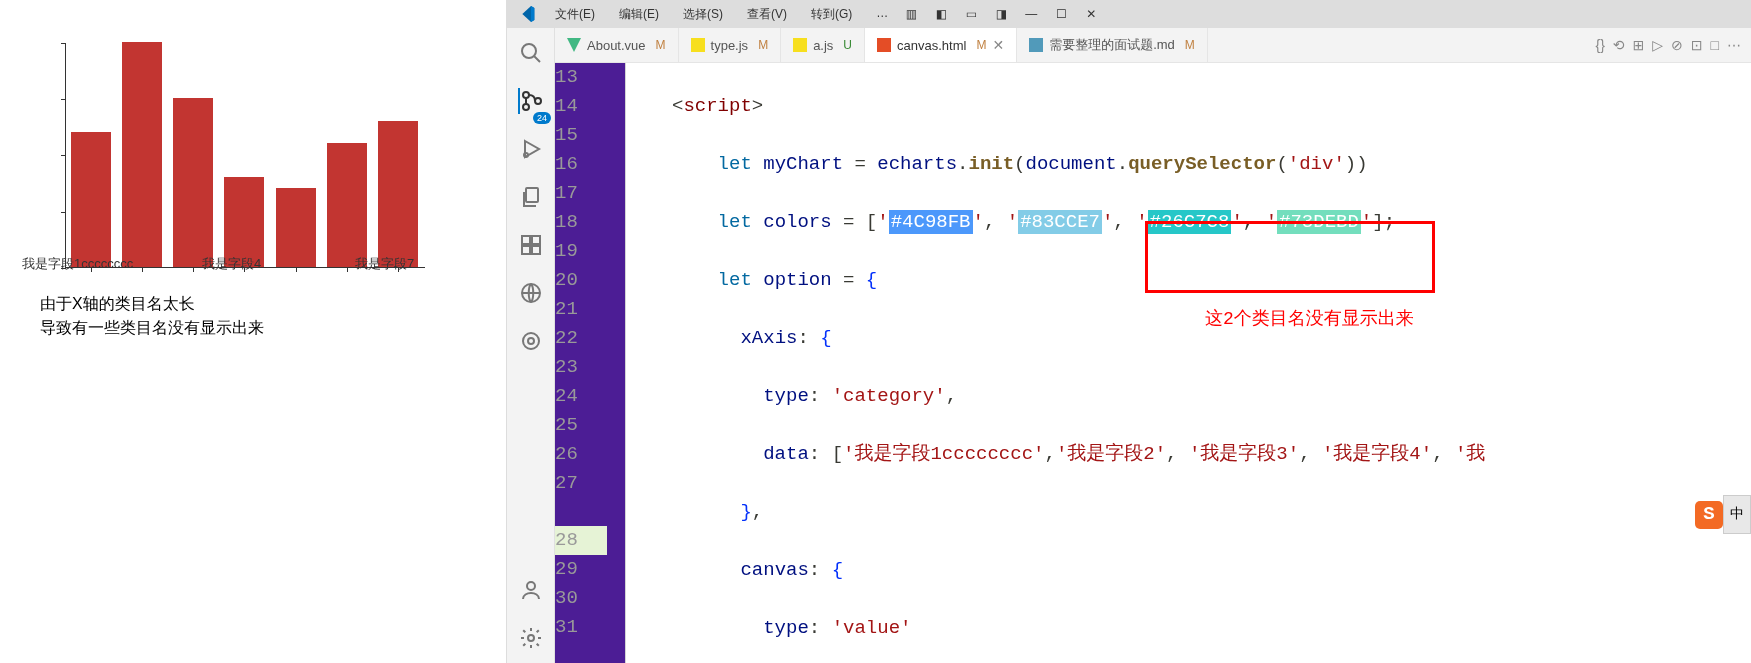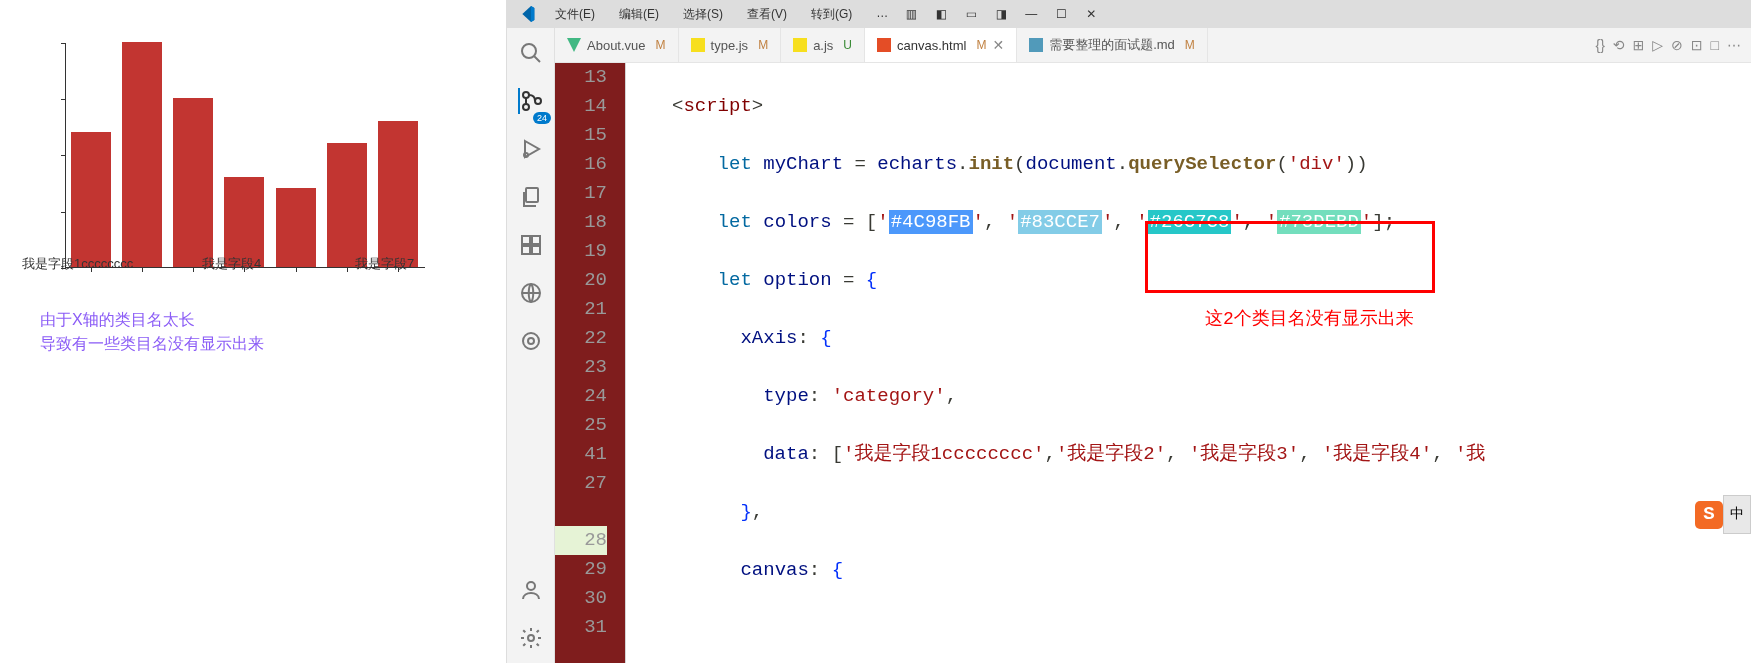--- a/index.html
+++ b/index.html
@@ -4,21 +4,21 @@
 <style>
   * { box-sizing: border-box; margin: 0; padding: 0; }
   body { font-family: "Segoe UI", "Microsoft YaHei", sans-serif; background:#fff; width:1751px; height:663px; overflow:hidden; display:flex; }
   .left-panel { width:506px; height:100%; position:relative; }
   .chart-area { position:absolute; left:10px; top:33px; width:420px; }
   .y-axis { position:absolute; left:0; top:0; font-size:14px; color:#333; }
   .plot { position:absolute; left:55px; top:10px; width:360px; height:225px; border-left:1px solid #333; border-bottom:1px solid #333; }
   .bar { position:absolute; bottom:0; width:40px; background:#C23531; }
   .x-labels { position:absolute; left:10px; top:255px; width:420px; font-size:13px; color:#333; }
   .x-labels span { position:absolute; }
-  .chart-note { position:absolute; left:40px; top:308px; font-size:16px; color:#8b5cf6; line-height:24px; }
+  .chart-note { position:absolute; left:40px; top:292px; font-size:16px; color:#000000; line-height:24px; }
   .vscode { flex:1; display:flex; flex-direction:column; background:#fff; border-left:1px solid #ddd; }
   .titlebar { height:28px; background:#DDDDDD; display:flex; align-items:center; font-size:12px; color:#333; white-space:nowrap; overflow:hidden; }
   .titlebar .logo { width:40px; display:flex; justify-content:center; align-items:center; }
   .titlebar .menus { display:flex; gap:8px; }
   .titlebar .menus span { padding:0 8px; }
   .titlebar .title-center { flex:1; text-align:center; color:#666; }
   .titlebar .win-btns { display:flex; gap:0; }
   .titlebar .win-btns span { width:30px; text-align:center;}
   .body-row { flex:1; display:flex; overflow:hidden; }
   .activity-bar { width:48px; background:#f3f3f3; display:flex; flex-direction:column; align-items:center; padding-top:12px; gap:22px; border-right:1px solid #e0e0e0; position:relative;}
@@ -30,21 +30,21 @@
   .editor-col { flex:1; display:flex; flex-direction:column; overflow:hidden;}
   .tabs { height:35px; display:flex; align-items:stretch; background:#f3f3f3; border-bottom:1px solid #e5e5e5; font-size:13px;}
   .tab { display:flex; align-items:center; padding:0 12px; gap:6px; border-right:1px solid #e5e5e5; color:#555; cursor:pointer;}
   .tab.active { background:#fff; color:#333;}
   .tab .mod { color:#C08040; font-size:12px; margin-left:4px;}
   .tab .mod.u { color:#388a34;}
   .tab .close { color:#888; font-size:14px;}
   .tab-icons-right { margin-left:auto; display:flex; align-items:center; gap:8px; padding:0 10px; color:#888;}
   .tab-icons-right span { font-size:14px; }
   .code { flex:1; display:flex; font-family:"Consolas","Courier New",monospace; font-size:19px; line-height:29px; overflow:hidden; position:relative;}
-  .gutter { width:70px; text-align:right; color:#999; padding-right:18px; background:#7f1d1d; user-select:none; position:relative;}
+  .gutter { width:70px; color:#999; padding-right:18px; background:#4c1d95; user-select:none; position:relative;}
   .gutter div { height:29px; }
   .gutter .hl { background:#e6f3d6; color:#999;margin-top:28px;}
   .fold-line { position:absolute; left:70px; top:0; bottom:0; width:1px; background:#d4d4d4;}
   .code-body { flex:1; position:relative; white-space:pre; overflow:hidden;padding-left:35px;}
   .code-body .line { height:29px; padding-left:12px;}
   .tok-tag { color:#800000;}
   .tok-keyword { color:#0369a1;}
   .tok-var { color:#001080;}
   .tok-prop { color:#001080;}
   .tok-func { color:#795E26; font-weight:bold;}
@@ -251,38 +251,39 @@
           <div>16</div>
           <div>17</div>
           <div>18</div>
           <div>19</div>
           <div>20</div>
           <div>21</div>
           <div>22</div>
           <div>23</div>
           <div>24</div>
           <div>25</div>
-          <div>41</div>
+          <div>26</div>
           <div>27</div>
           <div class="hl">28</div>
           <div>29</div>
           <div>30</div>
           <div>31</div>
         </div>
         <div class="fold-line"></div>
         <div class="code-body">
 <div class="line"><span class="tok-punct">&lt;</span><span class="tok-tag">script</span><span class="tok-punct">&gt;</span></div>
 <div class="line">    <span class="tok-keyword">let</span><span class="tok-var"> myChart </span><span class="tok-punct">= </span><span class="tok-var">echarts</span><span class="tok-punct">.</span><span class="tok-func">init</span><span class="tok-punct">(</span><span class="tok-var">document</span><span class="tok-punct">.</span><span class="tok-func">querySelector</span><span class="tok-punct">(</span><span class="tok-string">'div'</span><span class="tok-punct">))</span></div>
 <div class="line">    <span class="tok-keyword">let</span><span class="tok-var"> colors </span><span class="tok-punct">= [</span><span class="tok-string">'</span><span class="color-chip chip1">#4C98FB</span><span class="tok-string">'</span><span class="tok-punct">, </span><span class="tok-string">'</span><span class="color-chip chip2">#83CCE7</span><span class="tok-string">'</span><span class="tok-punct">, </span><span class="tok-string">'</span><span class="color-chip chip3">#26C7C8</span><span class="tok-string">'</span><span class="tok-punct">, </span><span class="tok-string">'</span><span class="color-chip chip4">#73DEBD</span><span class="tok-string">'</span><span class="tok-punct">];</span></div>
 <div class="line">    <span class="tok-keyword">let</span><span class="tok-var"> option </span><span class="tok-punct">= </span><span class="tok-brace">{</span></div>
 <div class="line">      <span class="tok-prop">xAxis</span><span class="tok-punct">: </span><span class="tok-brace">{</span></div>
 <div class="line">        <span class="tok-prop">type</span><span class="tok-punct">: </span><span class="tok-string">'category'</span><span class="tok-punct">,</span></div>
 <div class="line">        <span class="tok-prop">data</span><span class="tok-punct">: [</span><span class="tok-string">'我是字段1cccccccc'</span><span class="tok-punct">,</span><span class="tok-string">'我是字段2'</span><span class="tok-punct">, </span><span class="tok-string">'我是字段3'</span><span class="tok-punct">, </span><span class="tok-string">'我是字段4'</span><span class="tok-punct">, </span><span class="tok-string">'我</span></div>
 <div class="line">      <span class="tok-brace">}</span><span class="tok-punct">,</span></div>
 <div class="line">      <span class="tok-prop">canvas</span><span class="tok-punct">: </span><span class="tok-brace">{</span></div>
+<div class="line">        <span class="tok-prop">type</span><span class="tok-punct">: </span><span class="tok-string">'value'</span></div>
 
 
 
 
 
 
 
 
 
 

